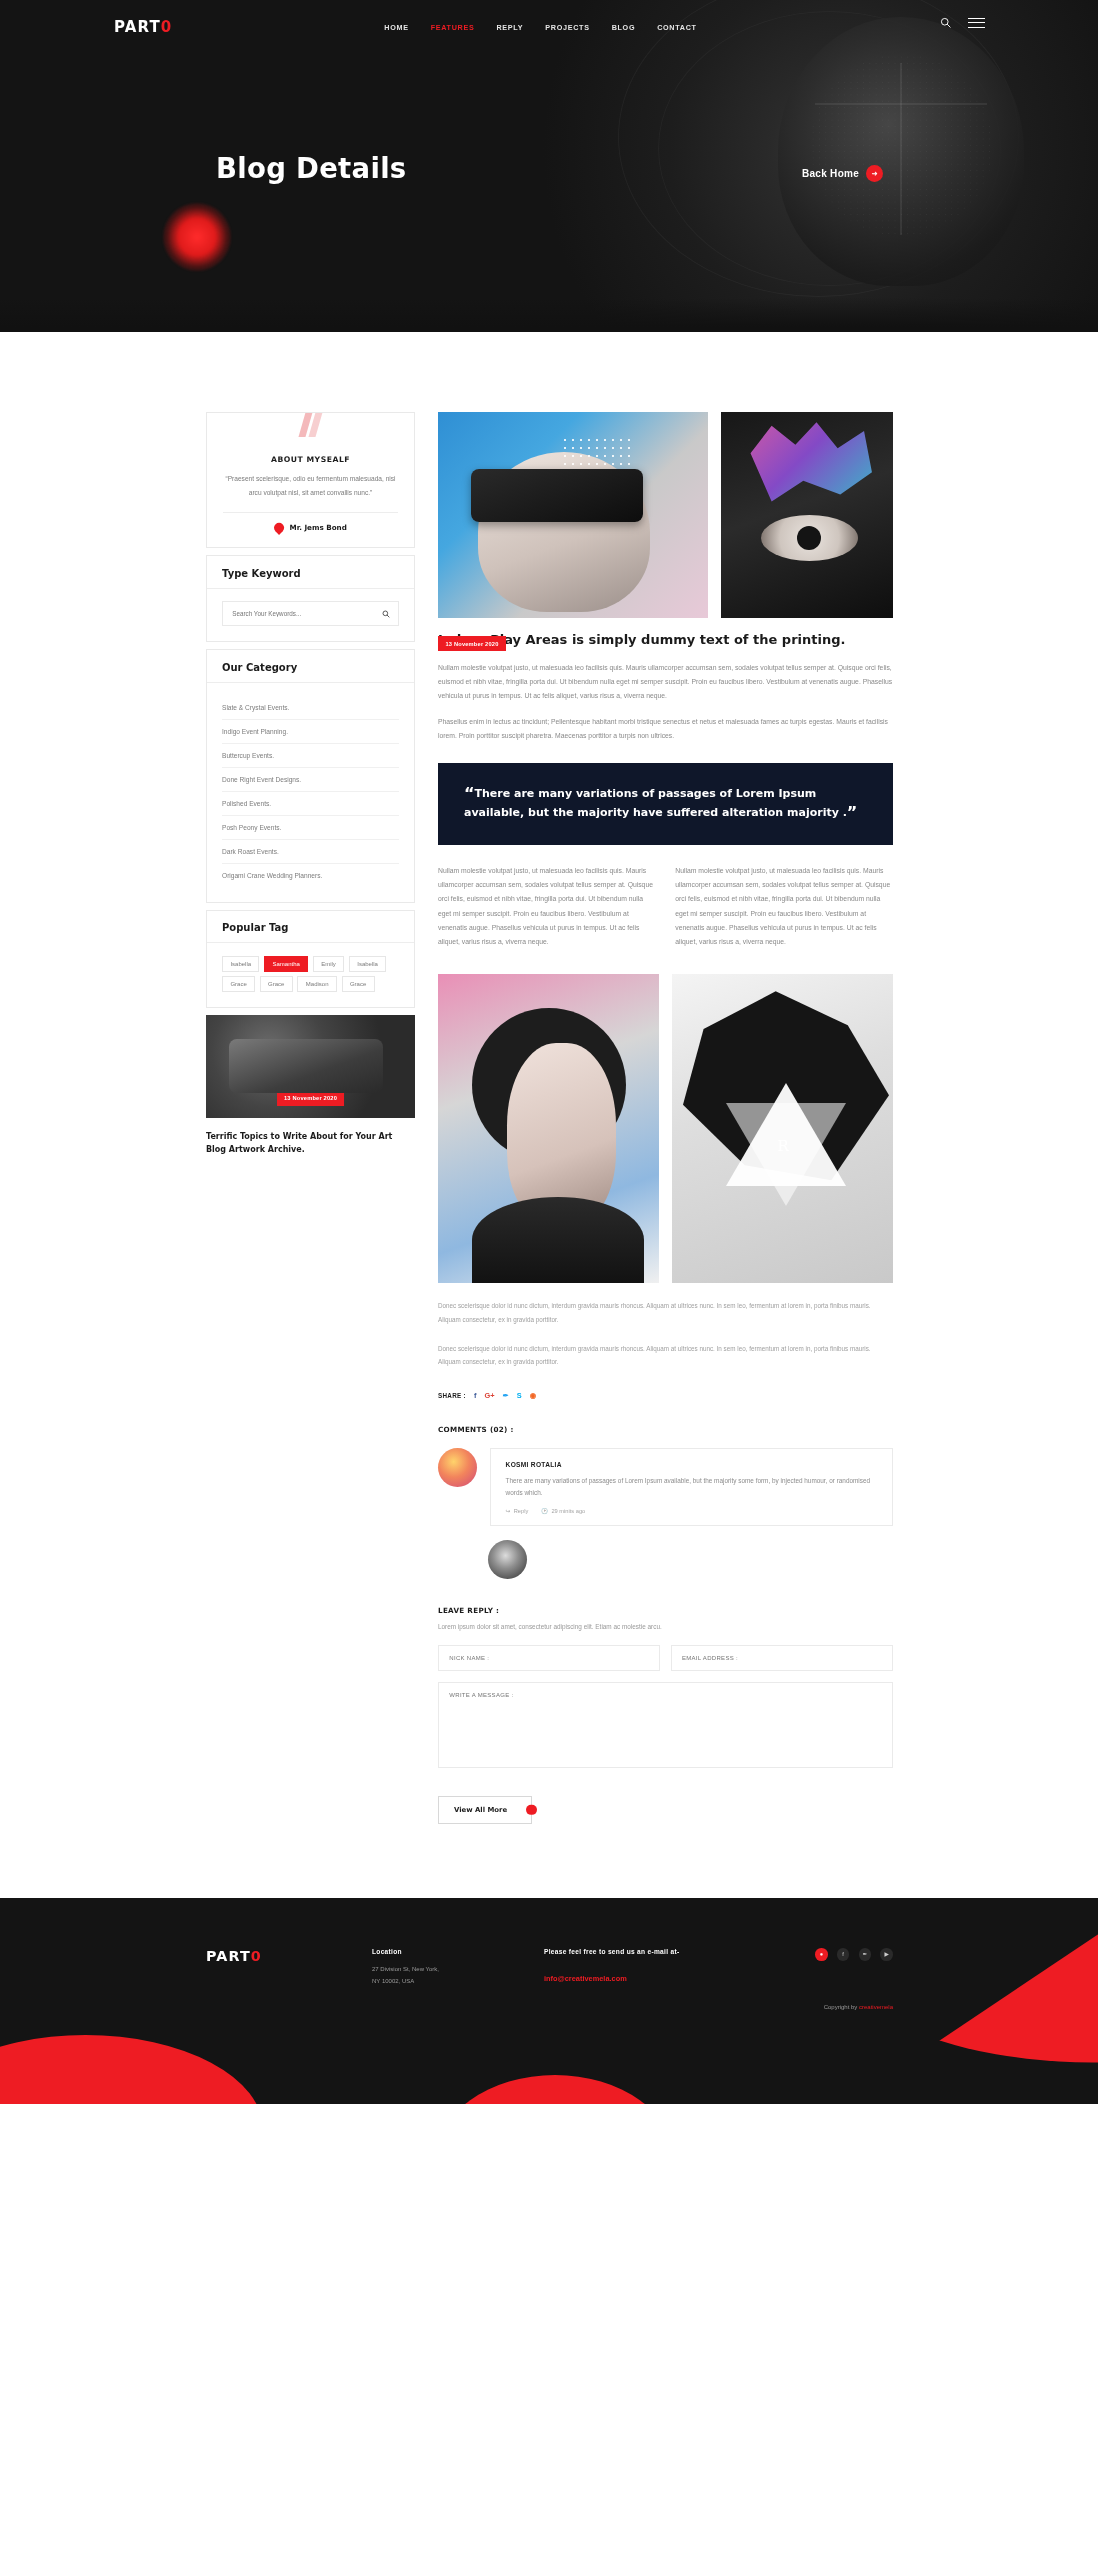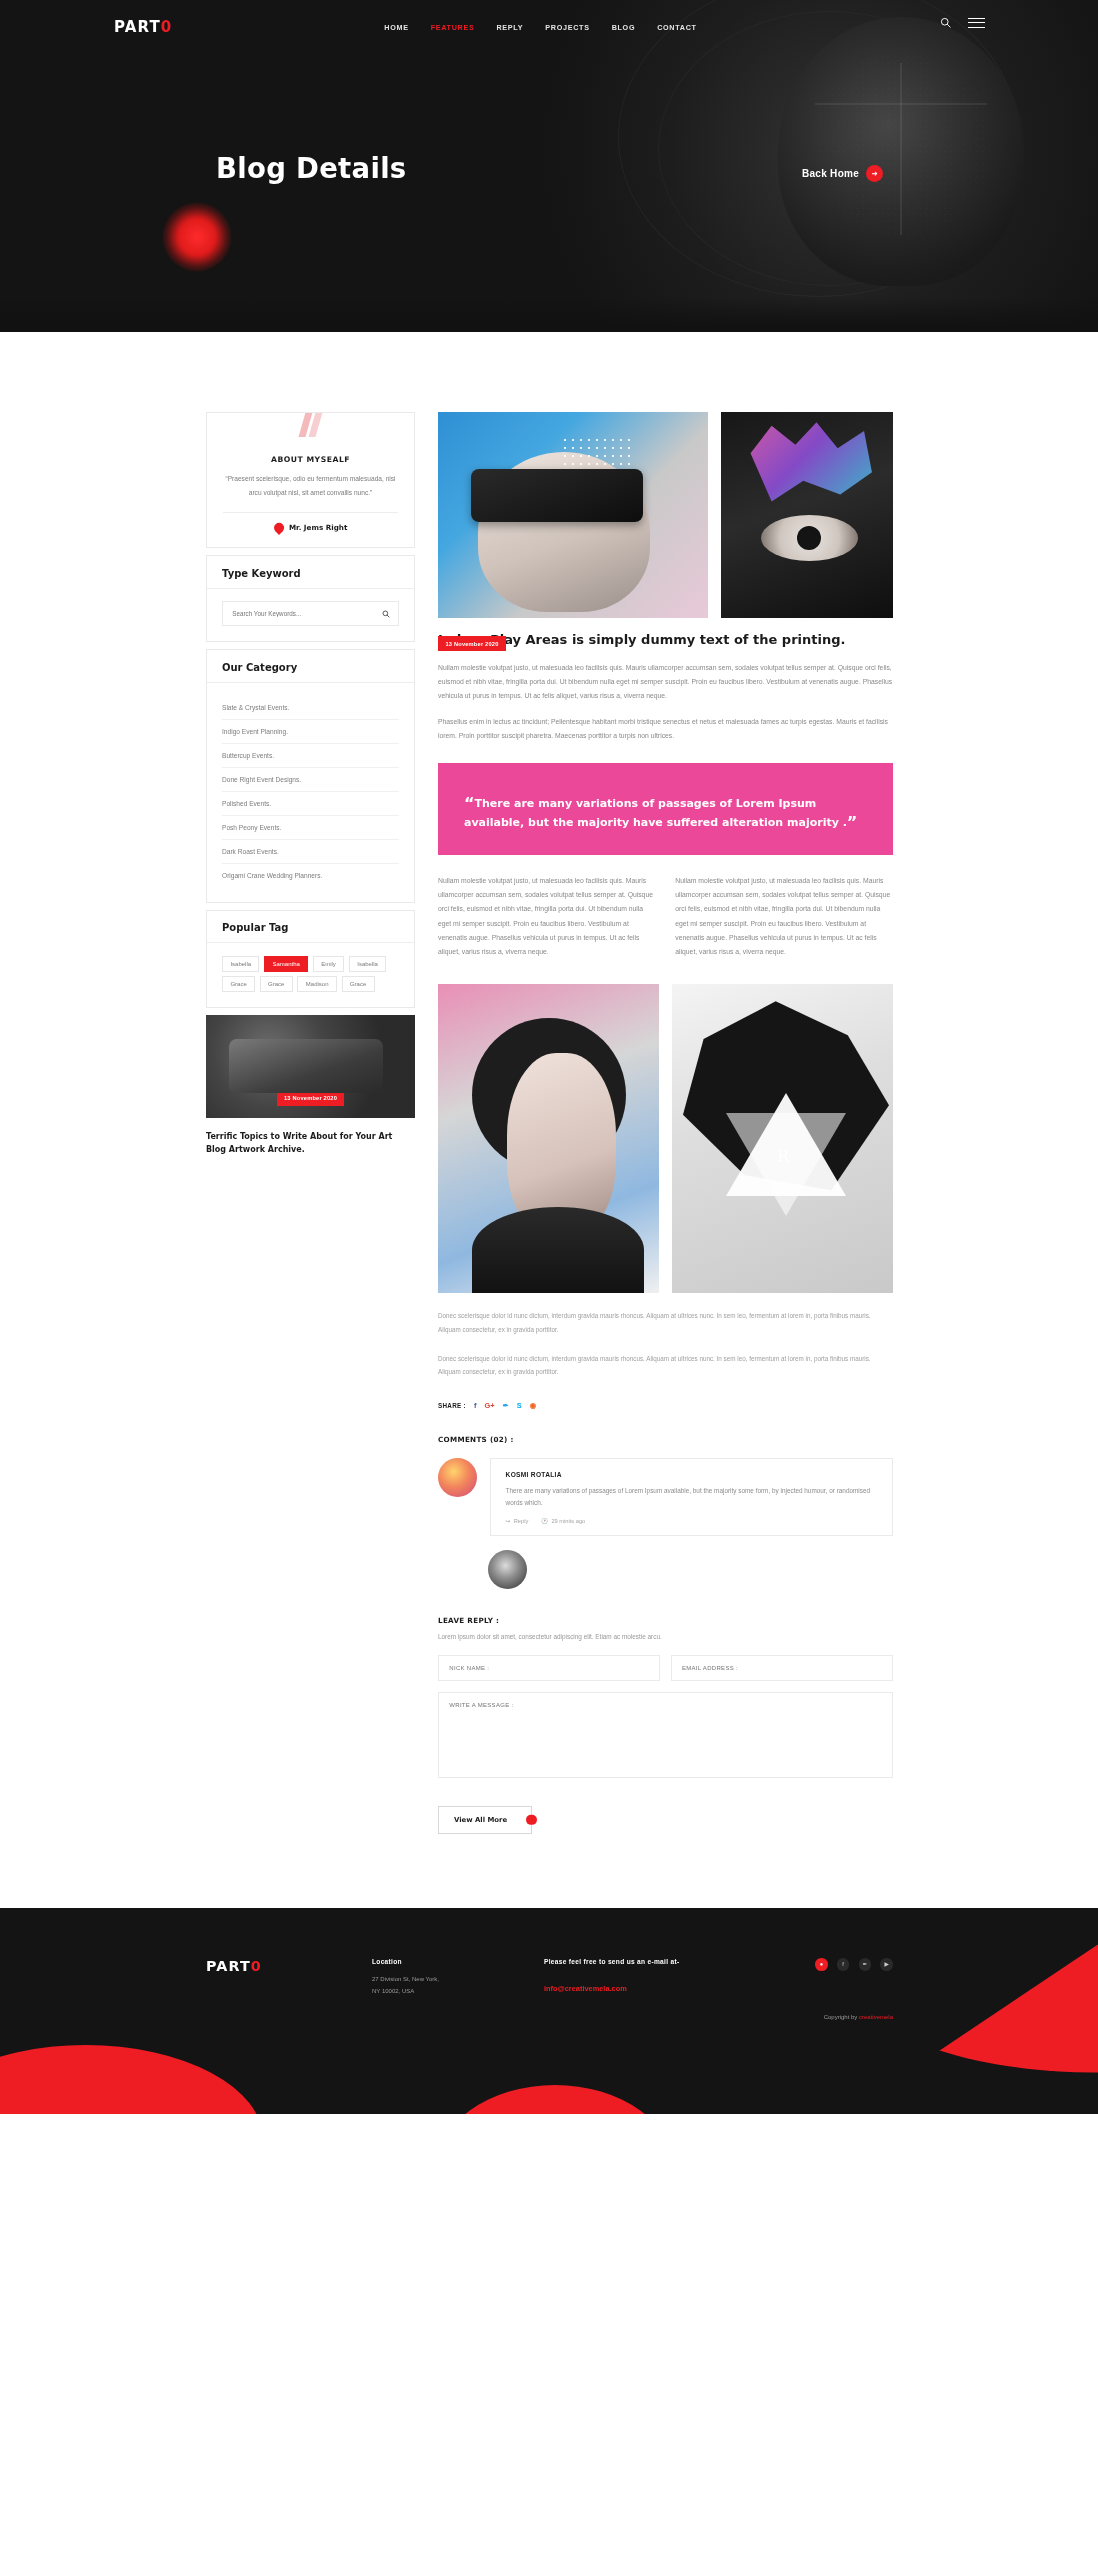--- a/index.html
+++ b/index.html
@@ -250,22 +250,22 @@
   .post-title {
     margin-top: 12.6px;
     font-family: "DejaVu Sans", sans-serif;
     font-size: 13px; font-weight: bold; color: #1b1b1b; line-height: 1.45;
   }
   .para {
     margin-top: 11.4px; font-size: 6.8px; line-height: 2.1; color: #8a8a8a;
   }
 
   .quote {
-    margin-top: 19.5px; background: #ec4899; color: #fff;
-    padding: 32px 26px 23px; position: relative;
+    margin-top: 19.5px; background: #0f172a; color: #fff;
+    padding: 22px 26px 23px; position: relative;
   }
   .quote-text {
     font-family: "DejaVu Sans", sans-serif;
     font-size: 11px; line-height: 1.7; font-weight: bold;
   }
   .quote-mark { font-size: 16px; line-height: 0; vertical-align: -2.3px; }
 
   .two-col { display: flex; gap: 19.5px; margin-top: 18.3px; }
   .two-col .para { margin-top: 0; flex: 1; }
 
@@ -467,21 +467,21 @@
       <div class="card about-card">
         <div class="about-ribbons">
             <i></i>
             <i></i>
           </div>
         <div class="about-title">ABOUT MYSEALF</div>
         <div class="about-text">“Praesent scelerisque, odio eu fermentum malesuada, nisi arcu volutpat nisl, sit amet convallis nunc.”</div>
         <div class="about-sep"></div>
         <div class="about-author">
           <span class="author-dot"></span>
-          <span class="author-name">Mr. Jems Right</span>
+          <span class="author-name">Mr. Jems Bond</span>
         </div>
       </div>
 
       <div class="card">
         <div class="widget-head">Type Keyword</div>
         <div class="widget-body">
           <div class="search-row">
             <input type="text" placeholder="Search Your Keywords..." style="">
             <button class="search-btn">
               <svg width="8" height="8" viewBox="0 0 24 24" fill="none" stroke="#3a3a3a" stroke-width="2.5">

